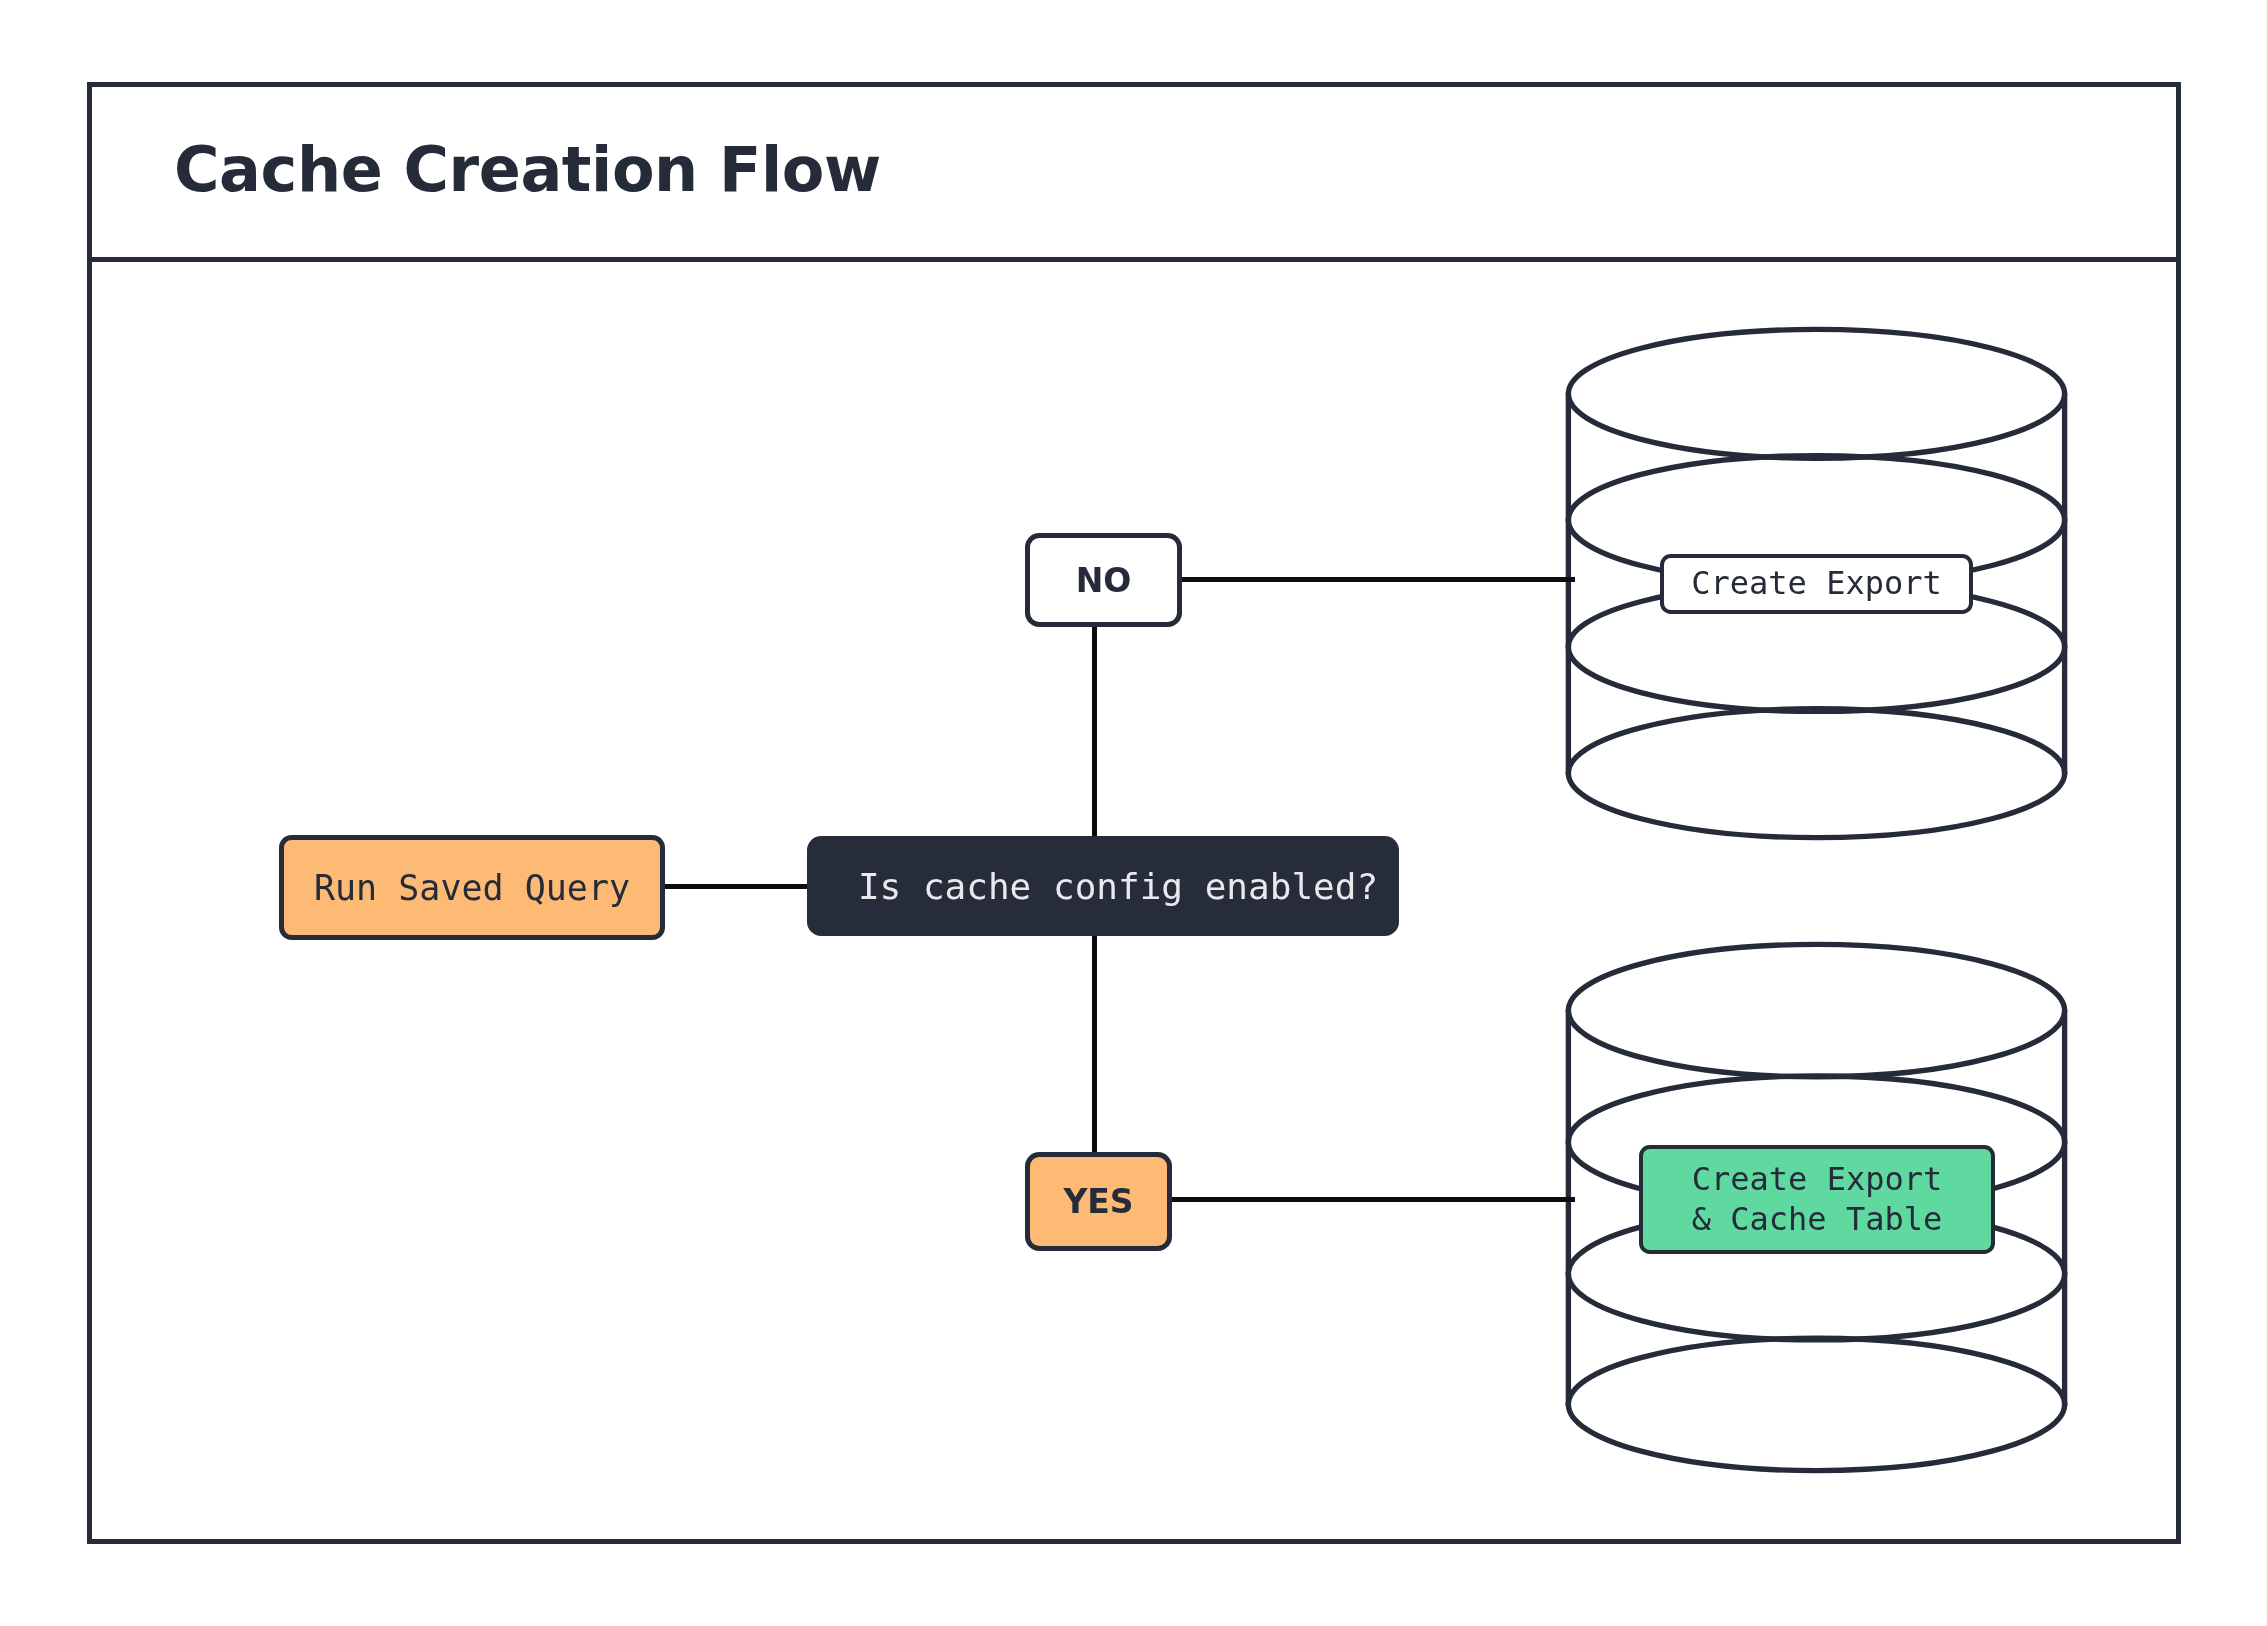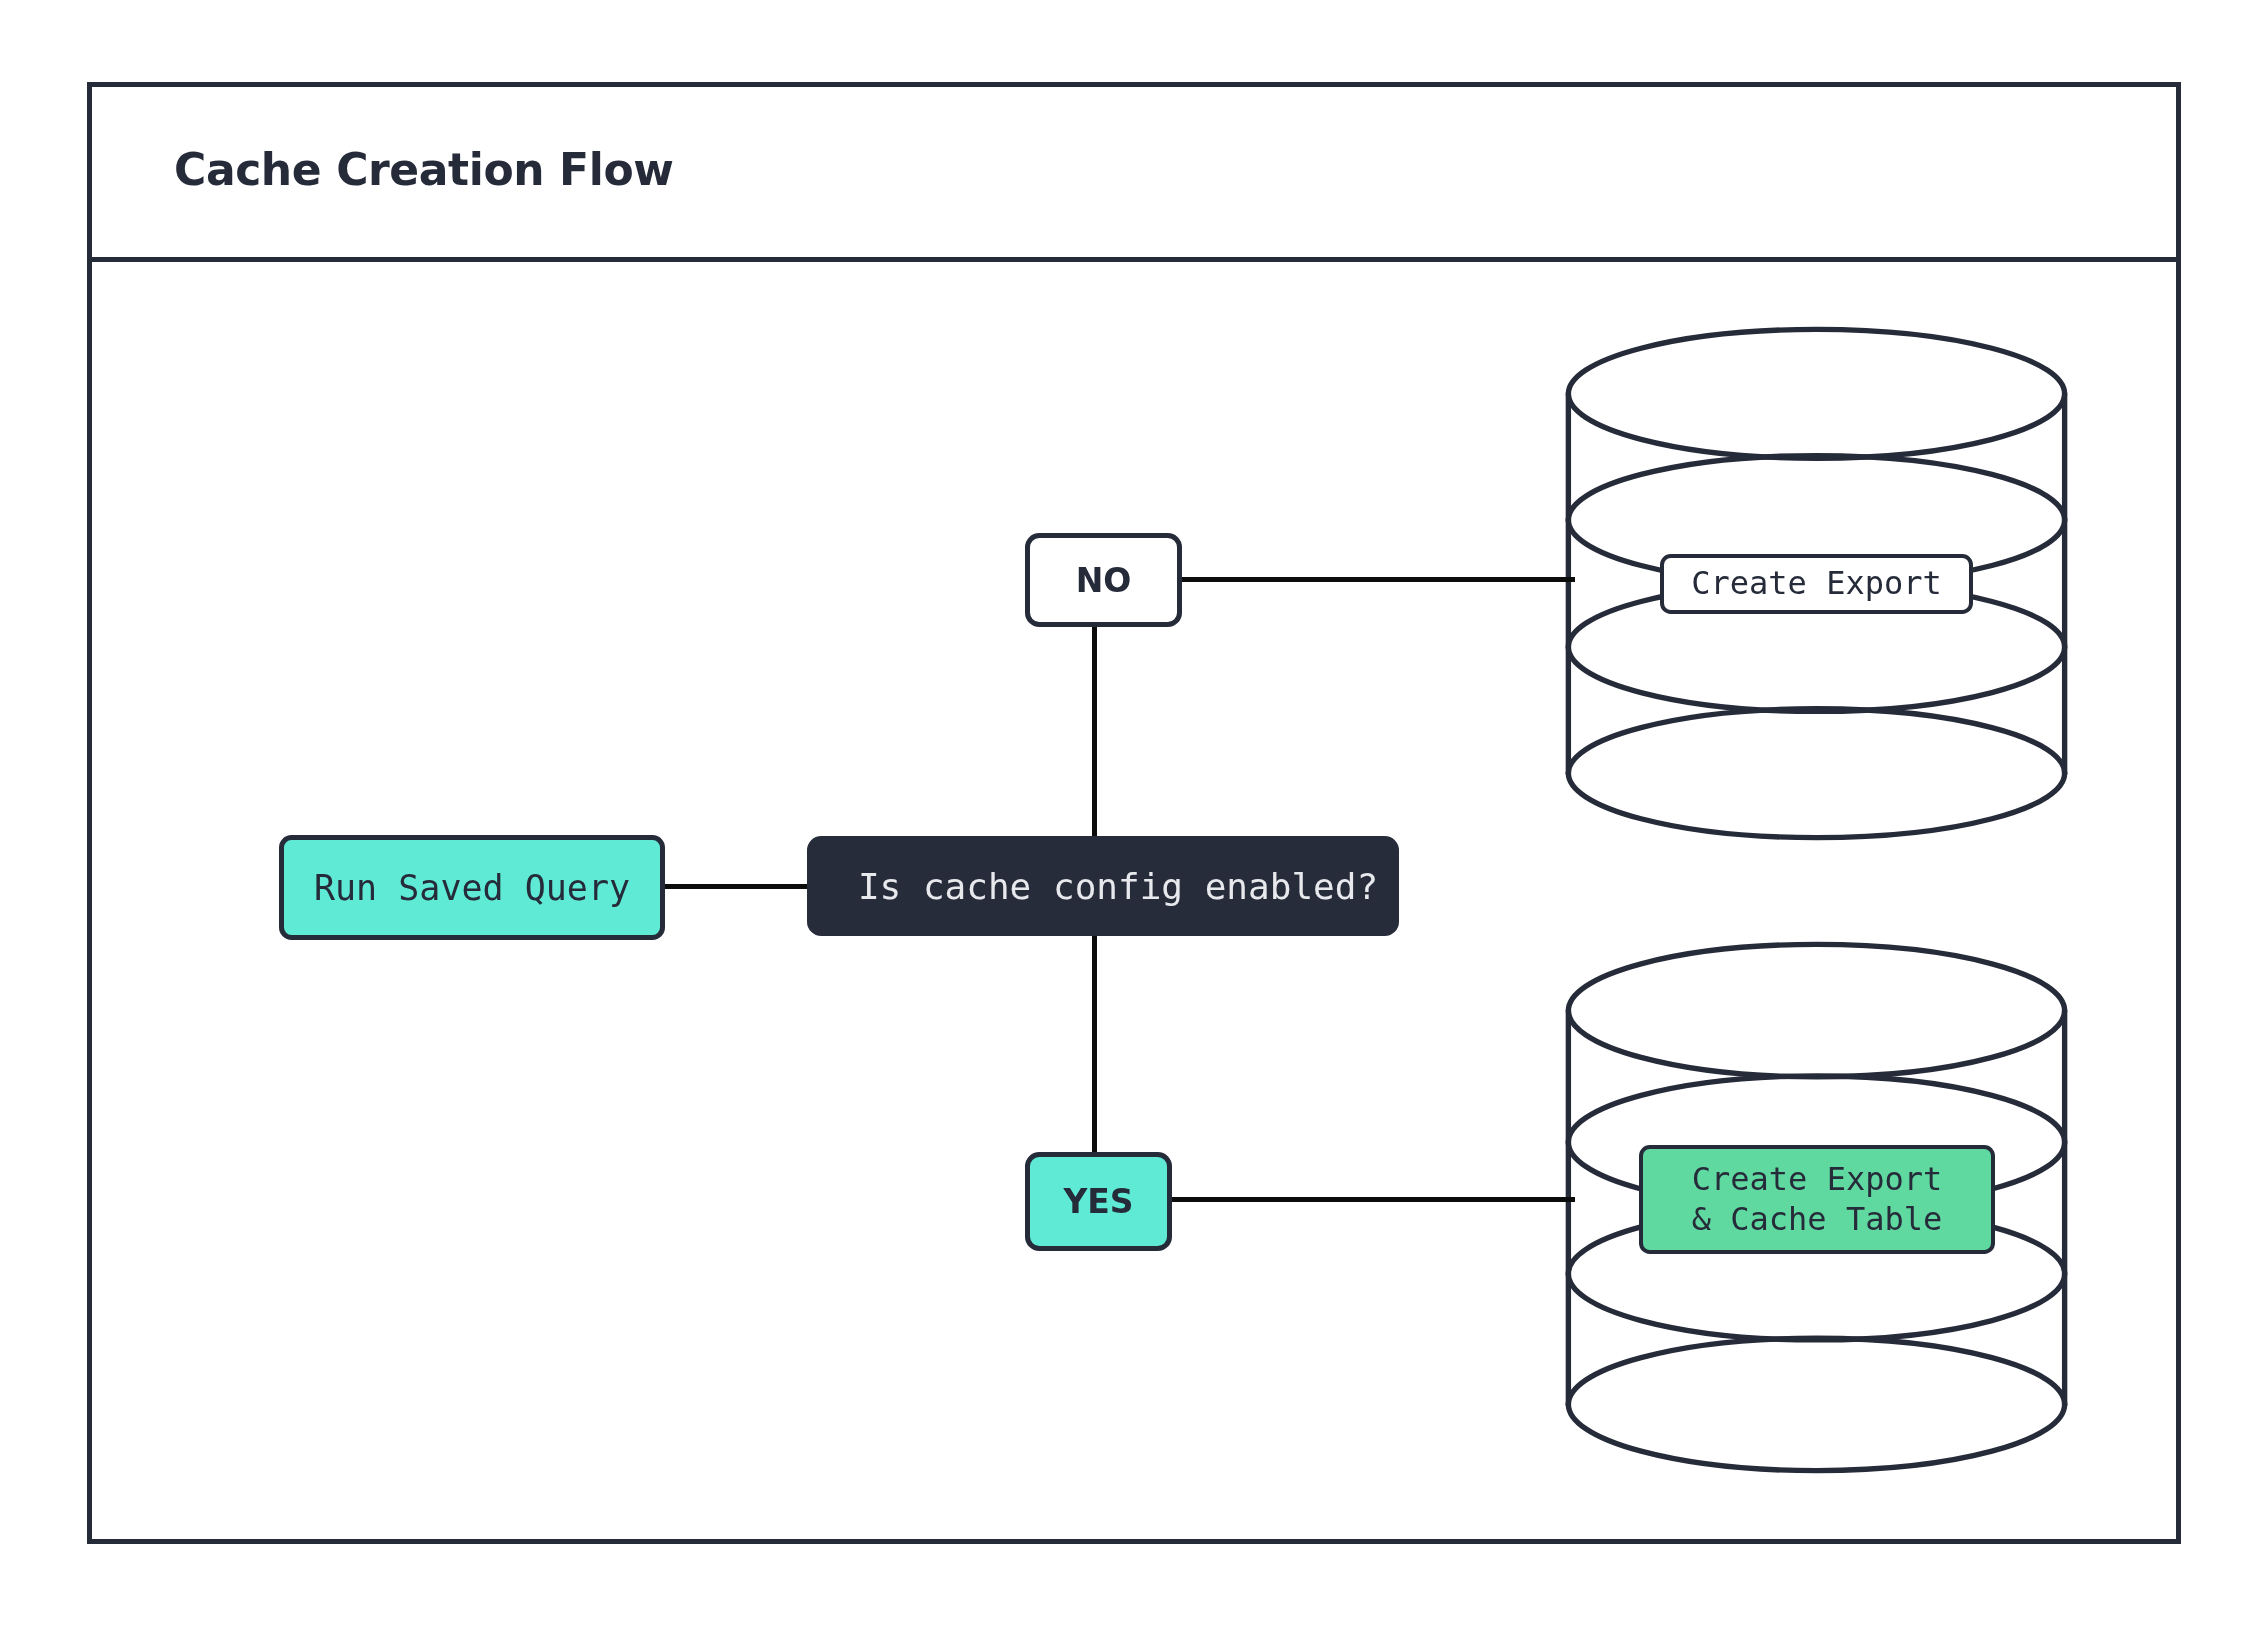--- a/index.html
+++ b/index.html
@@ -43,21 +43,21 @@
     top: 82px;
     width: 2094px;
     height: 180px;
     box-sizing: border-box;
     border-bottom: 5.4px solid #262b3a;
     display: flex;
     align-items: center;
   }
   .title-text {
     margin-left: 87px;
-    font-size: 44px;
+    font-size: 62px;
     font-weight: bold;
     color: #262b3a;
     letter-spacing: -0.4px;
     white-space: nowrap;
     font-family: "DejaVu Sans", "Liberation Sans", sans-serif;
   }
 
   
   .node {
     position: absolute;
@@ -65,21 +65,21 @@
     border: 5.4px solid #262b3a;
     border-radius: 12.5px;
     display: flex;
     align-items: center;
     justify-content: center;
     text-align: center;
     font-family: "DejaVu Sans Mono", "Liberation Mono", monospace;
     z-index: 5;
   }
   .node-green {
-    background: #5eead4;
+    background: #fdba74;
     color: #262b3a;
   }
   .node-dark {
     background: #272c3b;
     color: #e8e9ed;
     border-color: #272c3b;
   }
   .node-white {
     background: #ffffff;
     color: #262b3a;

